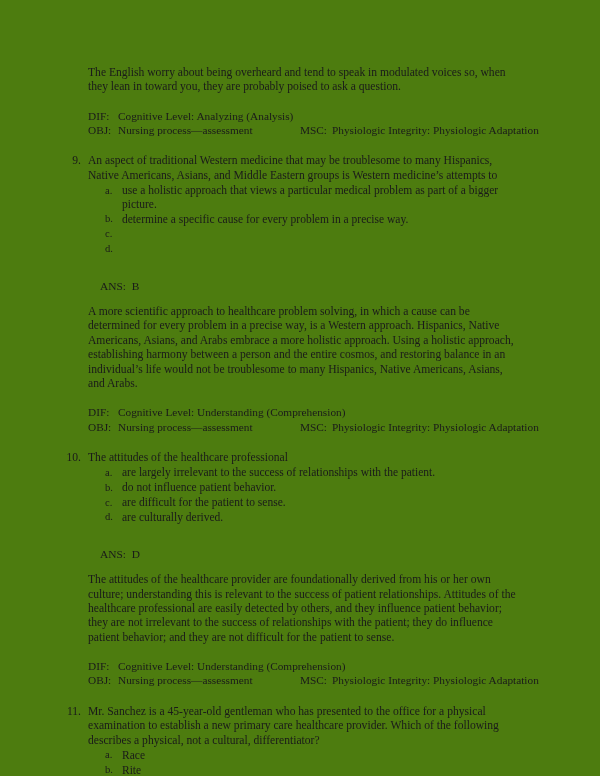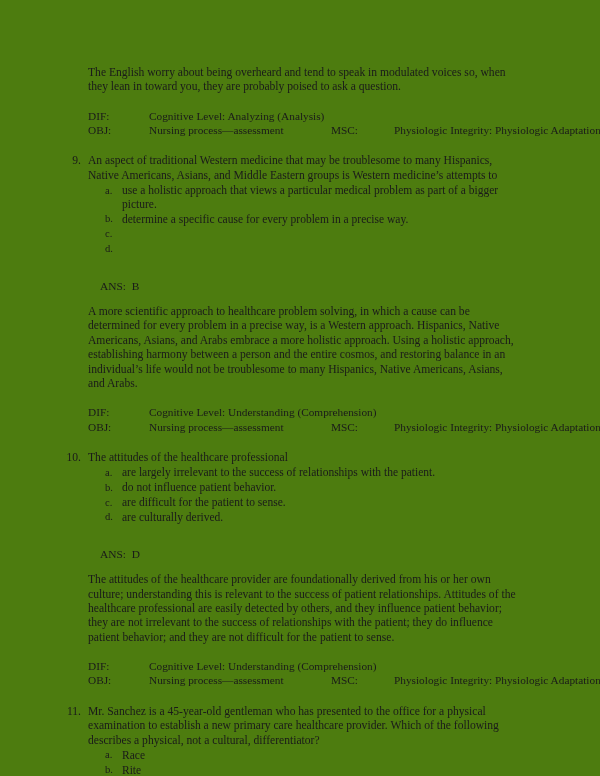--- a/index.html
+++ b/index.html
@@ -55,21 +55,20 @@
   .meta-row {
     display: flex;
     align-items: center;
   }
   .meta-row .k {
     width: 30px;
     flex: 0 0 30px;
   }
   .meta-row .v {
     flex: 0 0 auto;
-    margin-left: 31px;
   }
   .meta-row .k2 {
     width: 32px;
     flex: 0 0 32px;
     margin-left: 12px;
   }
   .obj-val {
     width: 170px;
     flex: 0 0 170px;
     font-family: Liberation Serif, serif;

